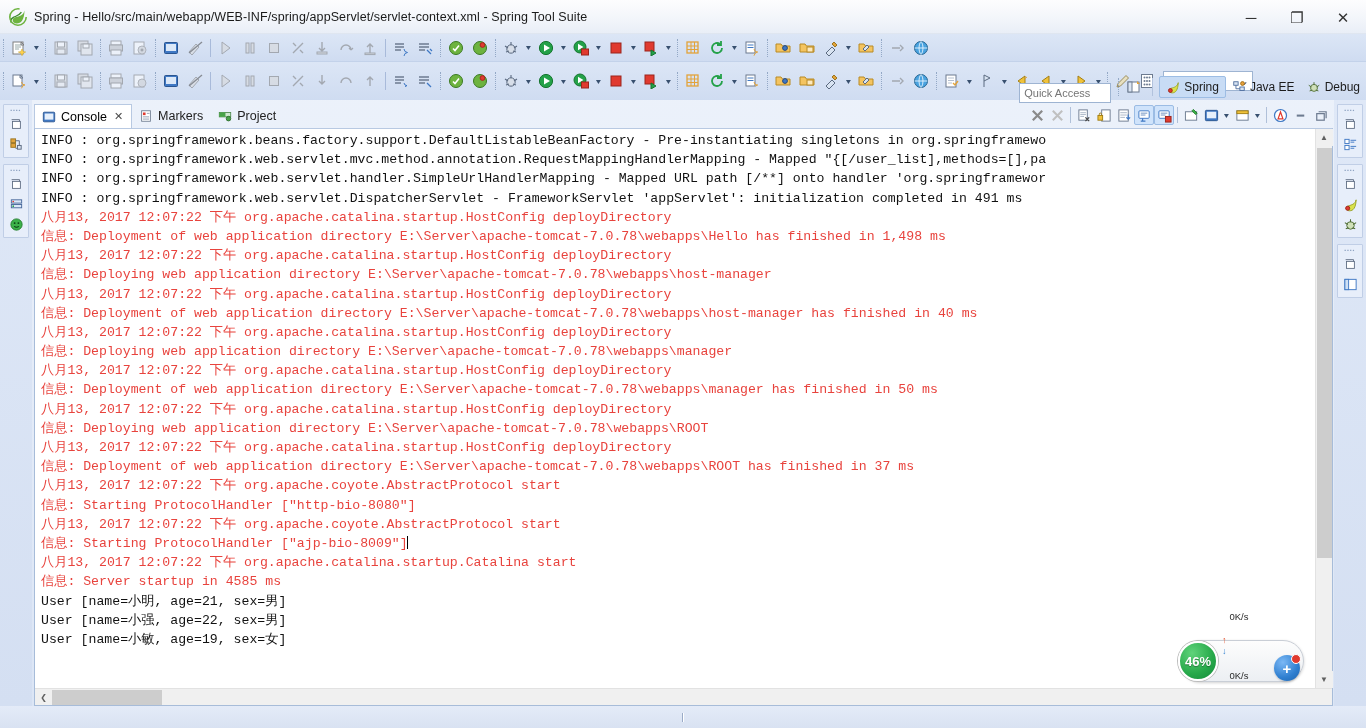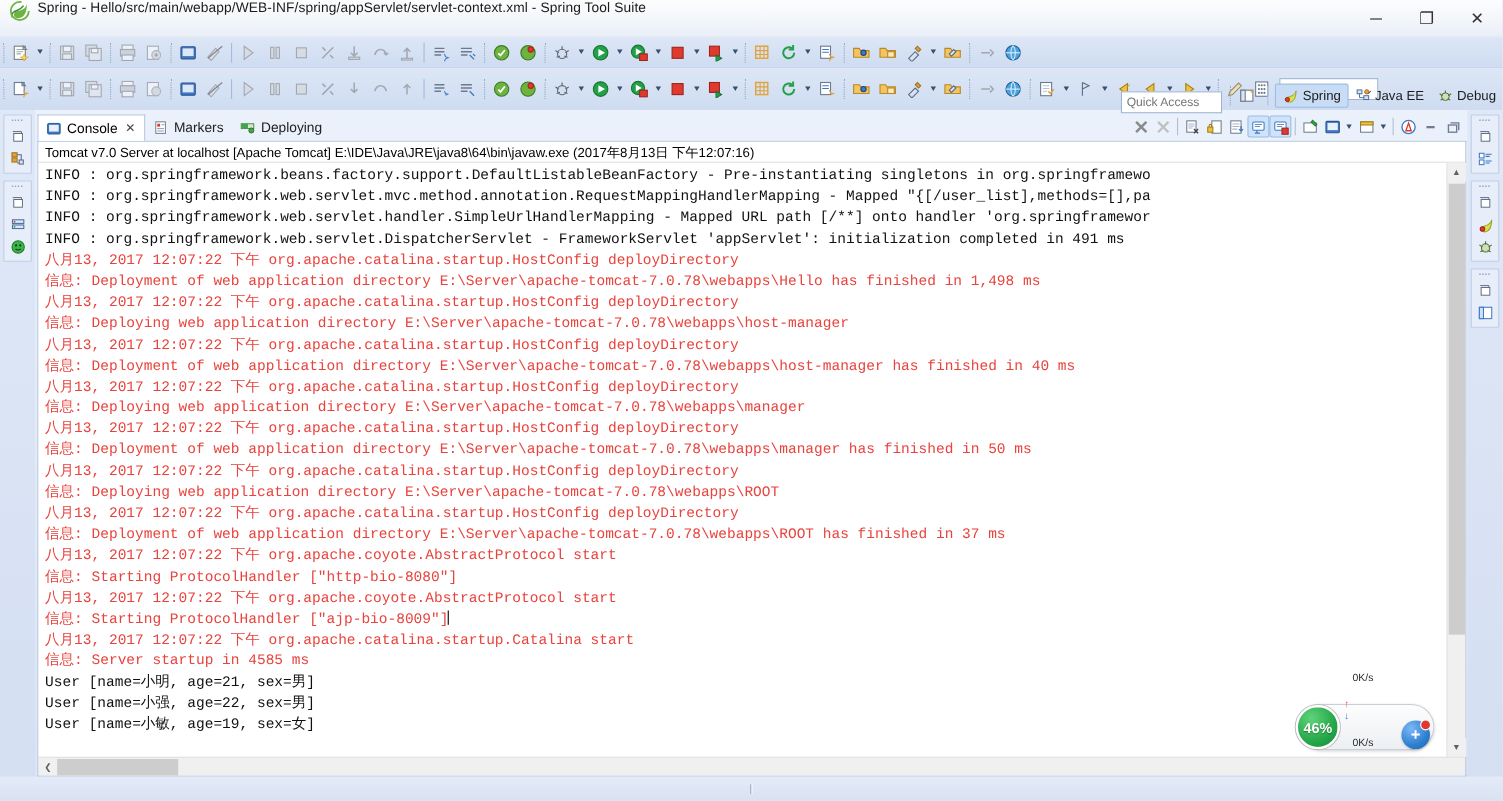--- a/index.html
+++ b/index.html
@@ -13,21 +13,21 @@
   #app {
     width: 1366px; height: 728px;
     position: relative;
     background: linear-gradient(180deg,#eef3fb 0%,#dbe5f5 100%);
     display: flex; flex-direction: column;
   }
 
   
   .titlebar {
     height: 34px; flex: 0 0 34px;
-    display: flex; 
+    display: flex; align-items: center;
     background: linear-gradient(180deg,#fdfdfe 0%,#f2f5fa 60%,#e9eef7 100%);
     border-bottom: 1px solid #dfe6f0;
     position: relative;
   }
   .title-icon {
     width: 20px; height: 20px; margin: 0 6px 0 8px;
     position: relative; flex: 0 0 20px;
   }
   .title-text {
     font-size: 12.5px; color: #1b1b1b; white-space: nowrap;
@@ -856,21 +856,21 @@
           <span>Markers</span>
         </div>
         <div class="vtab">
           <span>
             <svg width="14" height="14" viewBox="0 0 16 16">
                 <rect x="1.5" y="4" width="13" height="5" fill="#cfe8cf" stroke="#4f8a4f"></rect>
                 <rect x="1.5" y="4" width="7" height="5" fill="#49a349"></rect>
                 <circle cx="12" cy="11" r="2.6" fill="#49a349" stroke="#2d6b2d"></circle>
               </svg>
           </span>
-          <span>Deploying</span>
+          <span>Project</span>
         </div>
 
         <div class="vt-tools">
           <div class="vtbtn">
             <svg width="15" height="15" viewBox="0 0 16 16">
                 <path d="M3 3l10 10M13 3L3 13" stroke="#8a8a8a" stroke-width="2.4"></path>
               </svg>
           </div>
           <div class="vtbtn">
             <svg width="15" height="15" viewBox="0 0 16 16">
@@ -949,21 +949,20 @@
           <div class="vtbtn">
             <svg width="15" height="15" viewBox="0 0 16 16">
                 <rect x="4" y="6" width="8" height="7" fill="none" stroke="#6d7b90" stroke-width="1.3"></rect>
                 <path d="M6 4h8v7" fill="none" stroke="#6d7b90" stroke-width="1.3"></path>
               </svg>
           </div>
         </div>
       </div>
 
       <div class="console-panel">
-        <div class="console-head">Tomcat v7.0 Server at localhost [Apache Tomcat] E:\IDE\Java\JRE\java8\64\bin\javaw.exe (2017年8月13日 下午12:07:16)</div>
         <div class="console-body">
           <div class="console-text" id="console-text"><div class="ln black">INFO : org.springframework.beans.factory.support.DefaultListableBeanFactory - Pre-instantiating singletons in org.springframewo</div><div class="ln black">INFO : org.springframework.web.servlet.mvc.method.annotation.RequestMappingHandlerMapping - Mapped "{[/user_list],methods=[],pa</div><div class="ln black">INFO : org.springframework.web.servlet.handler.SimpleUrlHandlerMapping - Mapped URL path [/**] onto handler 'org.springframewor</div><div class="ln black">INFO : org.springframework.web.servlet.DispatcherServlet - FrameworkServlet 'appServlet': initialization completed in 491 ms</div><div class="ln red">八月13, 2017 12:07:22 下午 org.apache.catalina.startup.HostConfig deployDirectory</div><div class="ln red">信息: Deployment of web application directory E:\Server\apache-tomcat-7.0.78\webapps\Hello has finished in 1,498 ms</div><div class="ln red">八月13, 2017 12:07:22 下午 org.apache.catalina.startup.HostConfig deployDirectory</div><div class="ln red">信息: Deploying web application directory E:\Server\apache-tomcat-7.0.78\webapps\host-manager</div><div class="ln red">八月13, 2017 12:07:22 下午 org.apache.catalina.startup.HostConfig deployDirectory</div><div class="ln red">信息: Deployment of web application directory E:\Server\apache-tomcat-7.0.78\webapps\host-manager has finished in 40 ms</div><div class="ln red">八月13, 2017 12:07:22 下午 org.apache.catalina.startup.HostConfig deployDirectory</div><div class="ln red">信息: Deploying web application directory E:\Server\apache-tomcat-7.0.78\webapps\manager</div><div class="ln red">八月13, 2017 12:07:22 下午 org.apache.catalina.startup.HostConfig deployDirectory</div><div class="ln red">信息: Deployment of web application directory E:\Server\apache-tomcat-7.0.78\webapps\manager has finished in 50 ms</div><div class="ln red">八月13, 2017 12:07:22 下午 org.apache.catalina.startup.HostConfig deployDirectory</div><div class="ln red">信息: Deploying web application directory E:\Server\apache-tomcat-7.0.78\webapps\ROOT</div><div class="ln red">八月13, 2017 12:07:22 下午 org.apache.catalina.startup.HostConfig deployDirectory</div><div class="ln red">信息: Deployment of web application directory E:\Server\apache-tomcat-7.0.78\webapps\ROOT has finished in 37 ms</div><div class="ln red">八月13, 2017 12:07:22 下午 org.apache.coyote.AbstractProtocol start</div><div class="ln red">信息: Starting ProtocolHandler ["http-bio-8080"]</div><div class="ln red">八月13, 2017 12:07:22 下午 org.apache.coyote.AbstractProtocol start</div><div class="ln red">信息: Starting ProtocolHandler ["ajp-bio-8009"]<span class="caret"></span></div><div class="ln red">八月13, 2017 12:07:22 下午 org.apache.catalina.startup.Catalina start</div><div class="ln red">信息: Server startup in 4585 ms</div><div class="ln black">User [name=小明, age=21, sex=男]</div><div class="ln black">User [name=小强, age=22, sex=男]</div><div class="ln black">User [name=小敏, age=19, sex=女]</div></div>
           <div class="vscroll">
             <div class="vs-arrow">▲</div>
             <div class="vs-track">
               <div class="vs-thumb" style="top:2px;height:410px"></div>
             </div>
             <div class="vs-arrow">▼</div>
           </div>
         </div>

